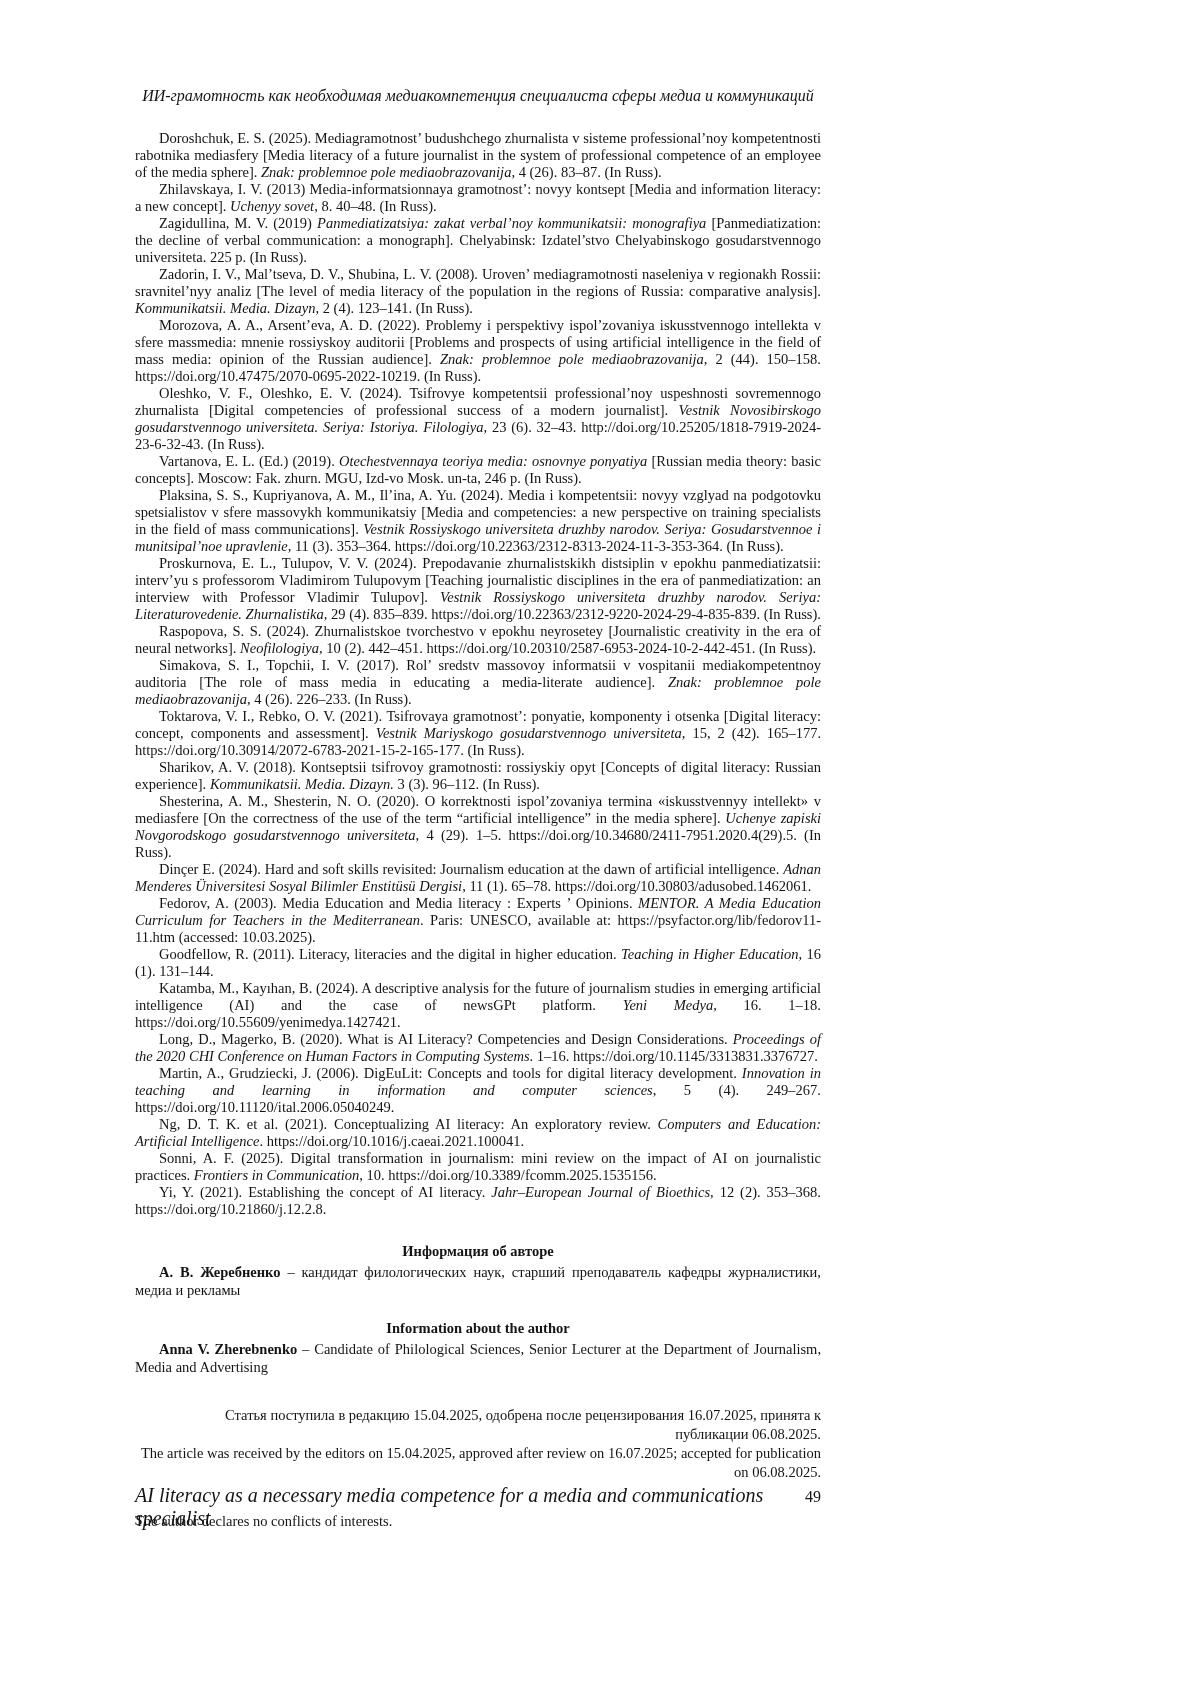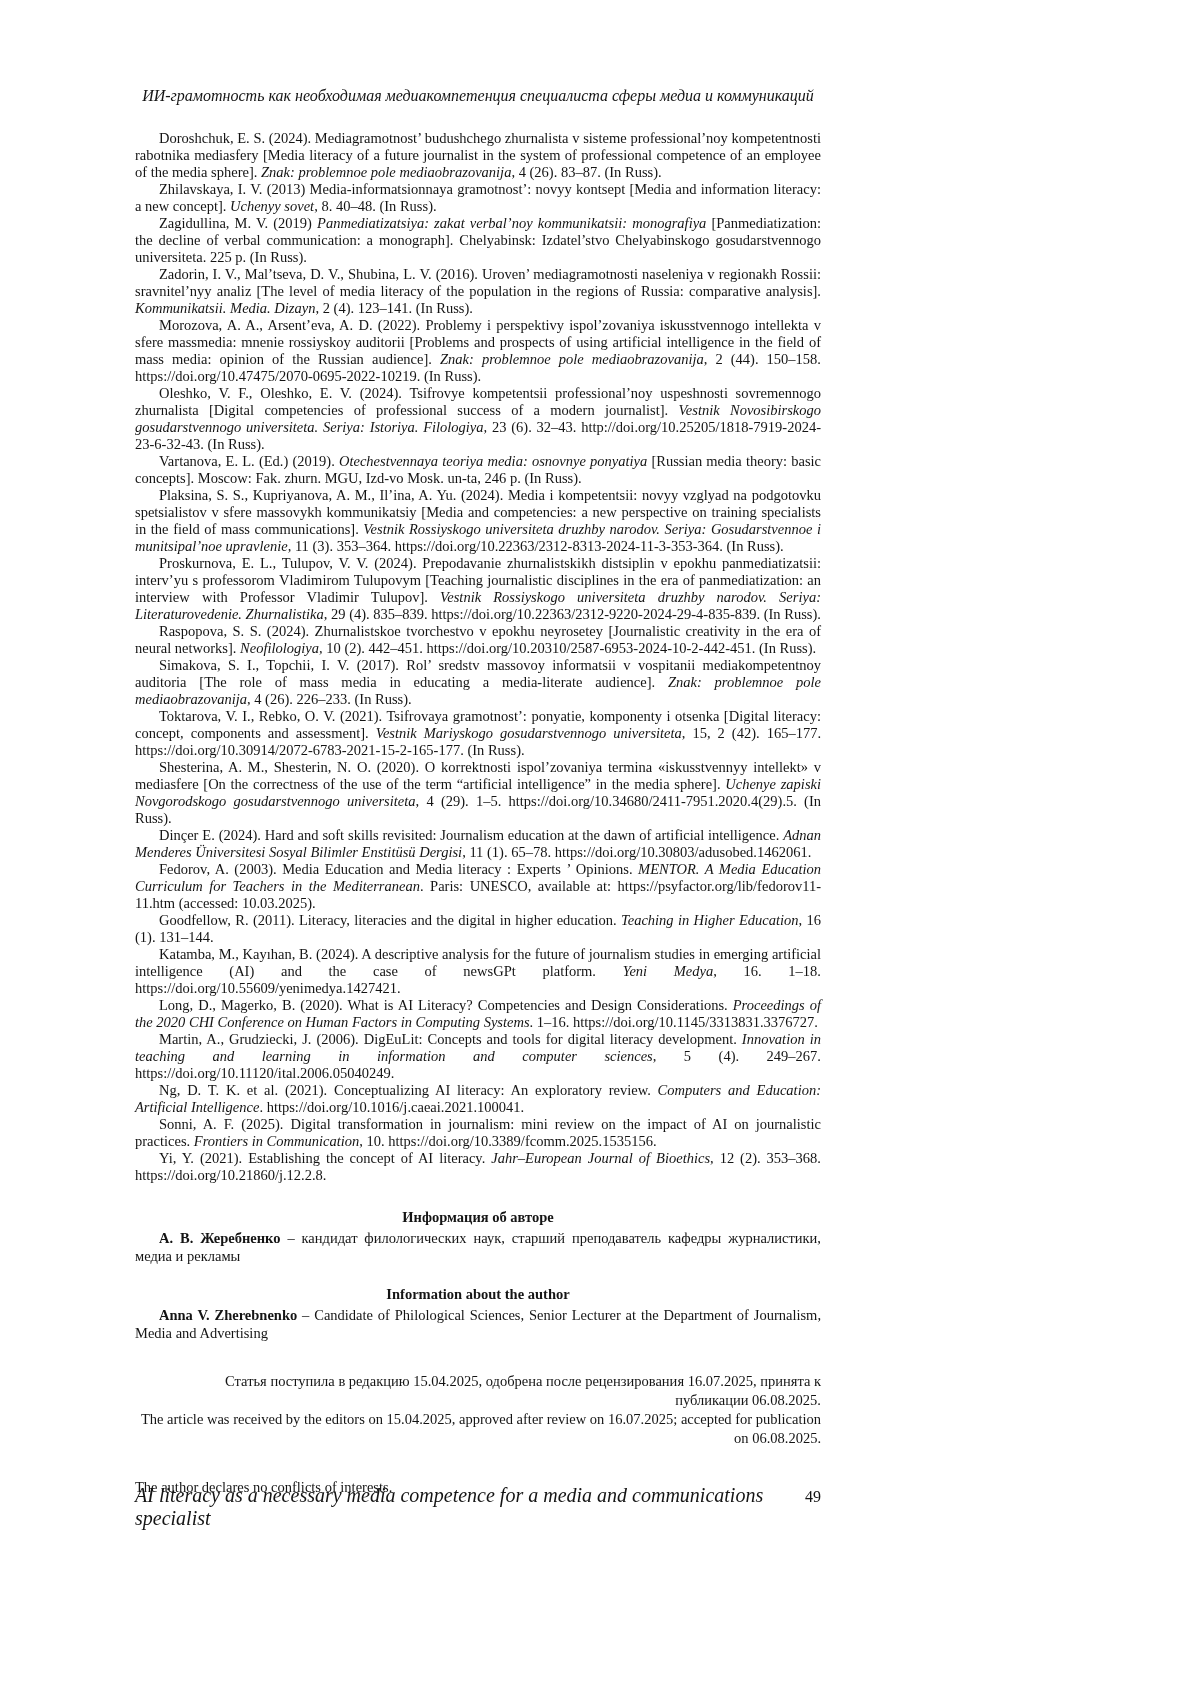--- a/index.html
+++ b/index.html
@@ -78,32 +78,33 @@
   }
 </style>
 </head>
 <body>
 
 <div class="page">
 
   <p class="running-header">ИИ-грамотность как необходимая медиакомпетенция специалиста сферы медиа и коммуникаций</p>
 
   <section class="references">
-      <p class="ref"><span>Doroshchuk, E. S. (2024). Mediagramotnost’ budushchego zhurnalista v sisteme professional’noy kompetentnosti rabotnika mediasfery [Media literacy of a future journalist in the system of professional competence of an employee of the media sphere]. </span><em>Znak: problemnoe pole mediaobrazovanija</em><span>, 4 (26). 83–87. (In Russ).</span></p>
+      <p class="ref"><span>Doroshchuk, E. S. (2025). Mediagramotnost’ budushchego zhurnalista v sisteme professional’noy kompetentnosti rabotnika mediasfery [Media literacy of a future journalist in the system of professional competence of an employee of the media sphere]. </span><em>Znak: problemnoe pole mediaobrazovanija</em><span>, 4 (26). 83–87. (In Russ).</span></p>
       <p class="ref"><span>Zhilavskaya, I. V. (2013) Media-informatsionnaya gramotnost’: novyy kontsept [Media and information literacy: a new concept]. </span><em>Uchenyy sovet</em><span>, 8. 40–48. (In Russ).</span></p>
       <p class="ref"><span>Zagidullina, M. V. (2019) </span><em>Panmediatizatsiya: zakat verbal’noy kommunikatsii: monografiya</em><span> [Panmediatization: the decline of verbal communication: a monograph]. Chelyabinsk: Izdatel’stvo Chelyabinskogo gosudarstvennogo universiteta. 225 p. (In Russ).</span></p>
-      <p class="ref"><span>Zadorin, I. V., Mal’tseva, D. V., Shubina, L. V. (2016). Uroven’ mediagramotnosti naseleniya v regionakh Rossii: sravnitel’nyy analiz [The level of media literacy of the population in the regions of Russia: comparative analysis]. </span><em>Kommunikatsii. Media. Dizayn</em><span>, 2 (4). 123–141. (In Russ).</span></p>
+      <p class="ref"><span>Zadorin, I. V., Mal’tseva, D. V., Shubina, L. V. (2008). Uroven’ mediagramotnosti naseleniya v regionakh Rossii: sravnitel’nyy analiz [The level of media literacy of the population in the regions of Russia: comparative analysis]. </span><em>Kommunikatsii. Media. Dizayn</em><span>, 2 (4). 123–141. (In Russ).</span></p>
       <p class="ref"><span>Morozova, A. A., Arsent’eva, A. D. (2022). Problemy i perspektivy ispol’zovaniya iskusstvennogo intellekta v sfere massmedia: mnenie rossiyskoy auditorii [Problems and prospects of using artificial intelligence in the field of mass media: opinion of the Russian audience]. </span><em>Znak: problemnoe pole mediaobrazovanija</em><span>, 2 (44). 150–158. https://doi.org/10.47475/2070-0695-2022-10219. (In Russ).</span></p>
       <p class="ref"><span>Oleshko, V. F., Oleshko, E. V. (2024). Tsifrovye kompetentsii professional’noy uspeshnosti sovremennogo zhurnalista [Digital competencies of professional success of a modern journalist]. </span><em>Vestnik Novosibirskogo gosudarstvennogo universiteta. Seriya: Istoriya. Filologiya,</em><span> 23 (6). 32–43. http://doi.org/10.25205/1818-7919-2024-23-6-32-43. (In Russ).</span></p>
       <p class="ref"><span>Vartanova, E. L. (Ed.) (2019). </span><em>Otechestvennaya teoriya media: osnovnye ponyatiya</em><span> [Russian media theory: basic concepts]. Moscow: Fak. zhurn. MGU, Izd-vo Mosk. un-ta, 246 p. (In Russ).</span></p>
       <p class="ref"><span>Plaksina, S. S., Kupriyanova, A. M., Il’ina, A. Yu. (2024). Media i kompetentsii: novyy vzglyad na podgotovku spetsialistov v sfere massovykh kommunikatsiy [Media and competencies: a new perspective on training specialists in the field of mass communications]. </span><em>Vestnik Rossiyskogo universiteta druzhby narodov. Seriya: Gosudarstvennoe i munitsipal’noe upravlenie,</em><span> 11 (3). 353–364. https://doi.org/10.22363/2312-8313-2024-11-3-353-364. (In Russ).</span></p>
       <p class="ref"><span>Proskurnova, E. L., Tulupov, V. V. (2024). Prepodavanie zhurnalistskikh distsiplin v epokhu panmediatizatsii: interv’yu s professorom Vladimirom Tulupovym [Teaching journalistic disciplines in the era of panmediatization: an interview with Professor Vladimir Tulupov]. </span><em>Vestnik Rossiyskogo universiteta druzhby narodov. Seriya: Literaturovedenie. Zhurnalistika</em><span>, 29 (4). 835–839. https://doi.org/10.22363/2312-9220-2024-29-4-835-839. (In Russ).</span></p>
       <p class="ref"><span>Raspopova, S. S. (2024). Zhurnalistskoe tvorchestvo v epokhu neyrosetey [Journalistic creativity in the era of neural networks]. </span><em>Neofilologiya,</em><span> 10 (2). 442–451. https://doi.org/10.20310/2587-6953-2024-10-2-442-451. (In Russ).</span></p>
       <p class="ref"><span>Simakova, S. I., Topchii, I. V. (2017). Rol’ sredstv massovoy informatsii v vospitanii mediakompetentnoy auditoria [The role of mass media in educating a media-literate audience]. </span><em>Znak: problemnoe pole mediaobrazovanija</em><span>, 4 (26). 226–233. (In Russ).</span></p>
       <p class="ref"><span>Toktarova, V. I., Rebko, O. V. (2021). Tsifrovaya gramotnost’: ponyatie, komponenty i otsenka [Digital literacy: concept, components and assessment]. </span><em>Vestnik Mariyskogo gosudarstvennogo universiteta</em><span>, 15, 2 (42). 165–177. https://doi.org/10.30914/2072-6783-2021-15-2-165-177. (In Russ).</span></p>
+      <p class="ref"><span>Sharikov, A. V. (2018). Kontseptsii tsifrovoy gramotnosti: rossiyskiy opyt [Concepts of digital literacy: Russian experience]. </span><em>Kommunikatsii. Media. Dizayn.</em><span> 3 (3). 96–112. (In Russ).</span></p>
       <p class="ref"><span>Shesterina, A. M., Shesterin, N. O. (2020). O korrektnosti ispol’zovaniya termina «iskusstvennyy intellekt» v mediasfere [On the correctness of the use of the term “artificial intelligence” in the media sphere]. </span><em>Uchenye zapiski Novgorodskogo gosudarstvennogo universiteta</em><span>, 4 (29). 1–5. https://doi.org/10.34680/2411-7951.2020.4(29).5. (In Russ).</span></p>
       <p class="ref"><span>Dinçer E. (2024). Hard and soft skills revisited: Journalism education at the dawn of artificial intelligence. </span><em>Adnan Menderes Üniversitesi Sosyal Bilimler Enstitüsü Dergisi</em><span>, 11 (1). 65–78. https://doi.org/10.30803/adusobed.1462061.</span></p>
       <p class="ref"><span>Fedorov, A. (2003). Media Education and Media literacy : Experts ’ Opinions. </span><em>MENTOR. A Media Education Curriculum for Teachers in the Mediterranean</em><span>. Paris: UNESCO, available at: https://psyfactor.org/lib/fedorov11-11.htm (accessed: 10.03.2025).</span></p>
       <p class="ref"><span>Goodfellow, R. (2011). Literacy, literacies and the digital in higher education. </span><em>Teaching in Higher Education</em><span>, 16 (1). 131–144.</span></p>
       <p class="ref"><span>Katamba, M., Kayıhan, B. (2024). A descriptive analysis for the future of journalism studies in emerging artificial intelligence (AI) and the case of newsGPt platform. </span><em>Yeni Medya</em><span>, 16. 1–18. https://doi.org/10.55609/yenimedya.1427421.</span></p>
       <p class="ref"><span>Long, D., Magerko, B. (2020). What is AI Literacy? Competencies and Design Considerations. </span><em>Proceedings of the 2020 CHI Conference on Human Factors in Computing Systems</em><span>. 1–16. https://doi.org/10.1145/3313831.3376727.</span></p>
       <p class="ref"><span>Martin, A., Grudziecki, J. (2006). DigEuLit: Concepts and tools for digital literacy development. </span><em>Innovation in teaching and learning in information and computer sciences</em><span>, 5 (4). 249–267. https://doi.org/10.11120/ital.2006.05040249.</span></p>
       <p class="ref"><span>Ng, D. T. K. et al. (2021). Conceptualizing AI literacy: An exploratory review. </span><em>Computers and Education: Artificial Intelligence</em><span>. https://doi.org/10.1016/j.caeai.2021.100041.</span></p>
       <p class="ref"><span>Sonni, A. F. (2025). Digital transformation in journalism: mini review on the impact of AI on journalistic practices. </span><em>Frontiers in Communication</em><span>, 10. https://doi.org/10.3389/fcomm.2025.1535156.</span></p>
       <p class="ref"><span>Yi, Y. (2021). Establishing the concept of AI literacy. </span><em>Jahr–European Journal of Bioethics</em><span>, 12 (2). 353–368. https://doi.org/10.21860/j.12.2.8.</span></p>

